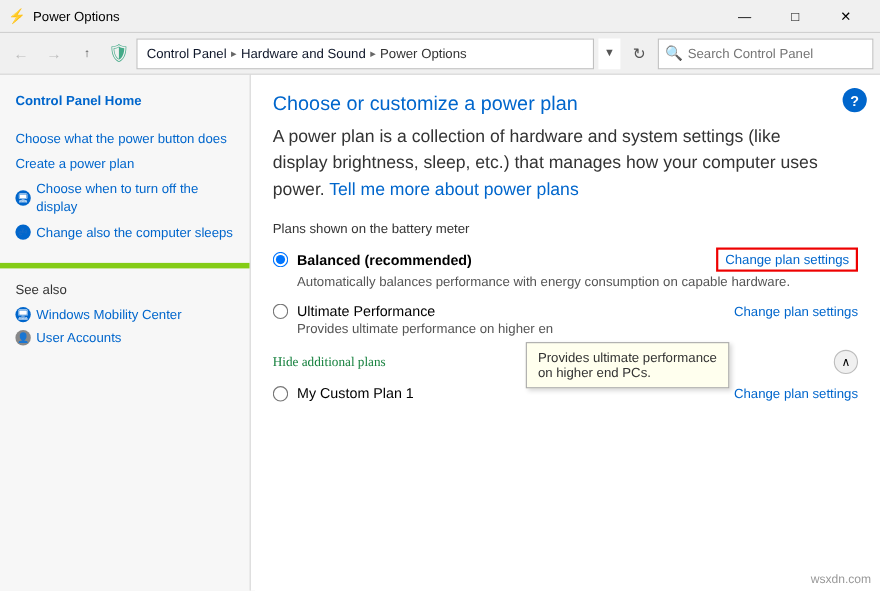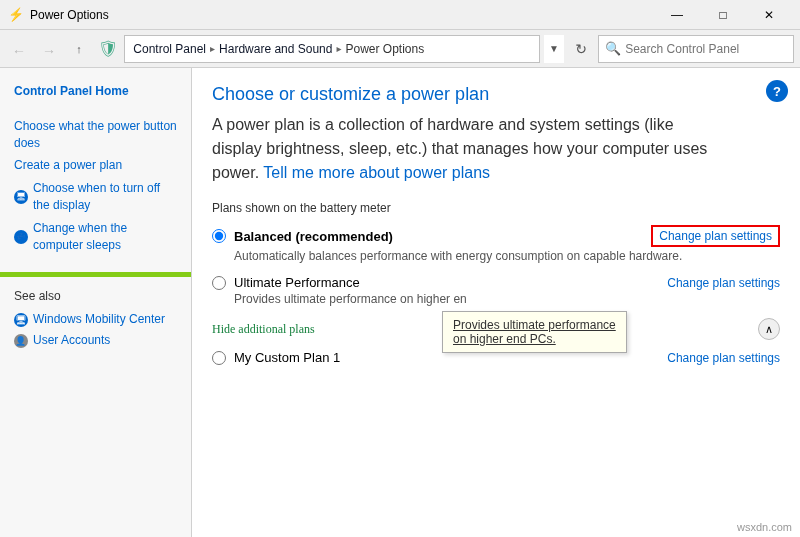--- a/index.html
+++ b/index.html
@@ -60,21 +60,21 @@
     .search-icon-span { color: #999; font-size: 13px; }
 
     
     .main-container {
       display: flex;
       height: calc(537px - 68px);
     }
 
     
     .sidebar {
-      width: 192px;
+      width: 228px;
       background: #f7f7f7;
       border-right: 1px solid #d0d0d0;
       padding: 12px 0;
       display: flex;
       flex-direction: column;
       overflow-y: auto;
     }
     .sidebar-link {
       display: block;
       padding: 3px 14px;
@@ -143,21 +143,20 @@
       left: 230px;
       top: 36px;
       background: #ffffee;
       border: 1px solid #aaa;
       padding: 6px 10px;
       font-size: 12px;
       color: #333;
       width: 185px;
       z-index: 10;
       box-shadow: 2px 2px 4px rgba(0,0,0,0.15);
-      text-decoration: underline;
     }
 
     
     .hide-plans-header {
       display: flex; align-items: center; gap: 6px;
       margin-bottom: 10px; margin-top: 6px;
     }
     .hide-plans-label { font-size: 12px; color: #15803d; font-family: Liberation Serif, serif; }
     .collapse-btn {
       width: 22px; height: 22px; border: 1px solid #bbb; background: #f0f0f0;
@@ -212,21 +211,21 @@
     <a class="sidebar-link bold">Control Panel Home</a>
     <div style="height:6px;"></div>
     <a class="sidebar-link">Choose what the power button does</a>
     <a class="sidebar-link">Create a power plan</a>
     <div class="sidebar-icon-link" style="padding: 3px 14px;">
       <div class="icon-circle icon-blue" style="font-size:8px;">🖥</div>
       <a class="sidebar-link" style="padding:0; font-size:12px;">Choose when to turn off the display</a>
     </div>
     <div class="sidebar-icon-link" style="padding: 3px 14px;">
       <div class="icon-circle icon-blue" style="font-size:8px;">💤</div>
-      <a class="sidebar-link" style="padding:0; font-size:12px;">Change when the computer sleeps</a>
+      <a class="sidebar-link" style="padding:0; font-size:12px;">Change also the computer sleeps</a>
     </div>
 
     <div class="sidebar-section">
       <div class="sidebar-see-also">See also</div>
       <div class="sidebar-icon-link">
         <div class="icon-circle icon-blue">🖥</div>
         <a class="sidebar-link" style="padding:0; font-size:12px;">Windows Mobility Center</a>
       </div>
       <div class="sidebar-icon-link">
         <div class="icon-circle icon-gray">👤</div>

